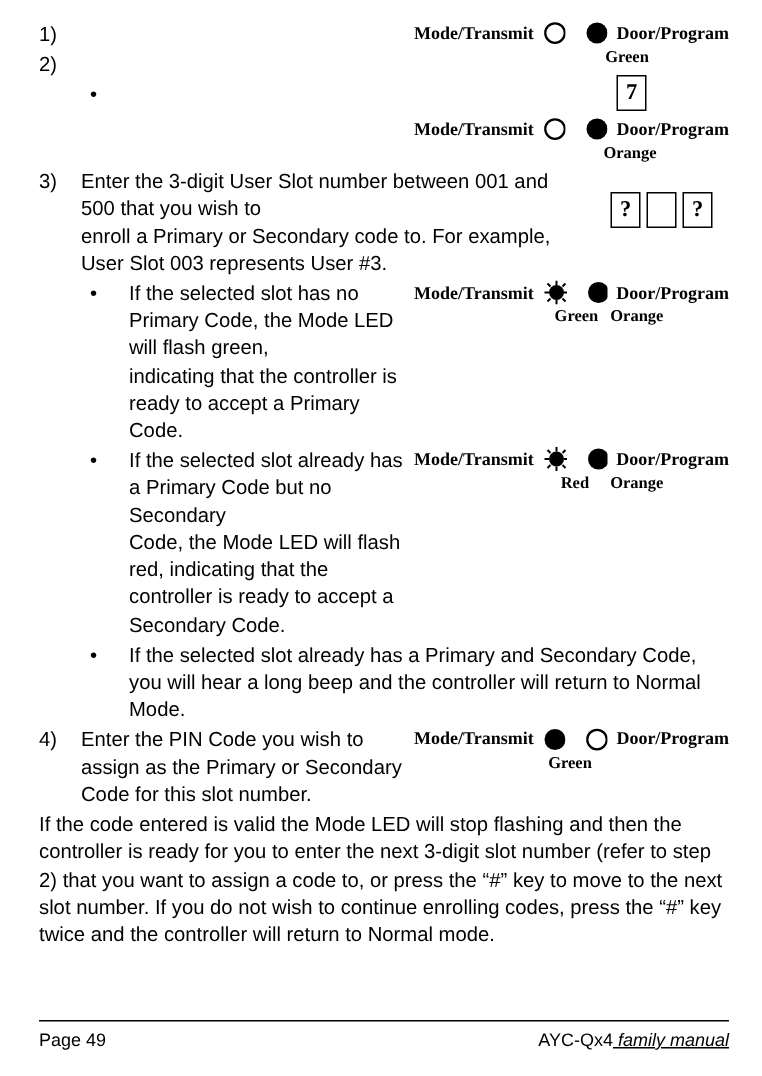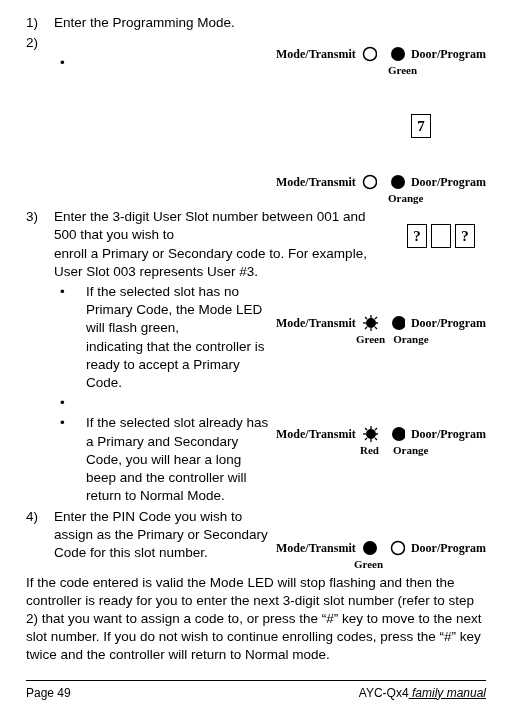--- a/index.html
+++ b/index.html
@@ -47,37 +47,36 @@
     margin-left: 28px;
   }
   .float-box {
     float: right;
     font-family: "Times New Roman", serif;
     font-weight: bold;
     font-size: 12px;
     text-align: center;
     margin-left: 6px;
     margin-bottom: 2px;
-    margin-top: 32px;
   }
   .led-row {
     display: flex;
     align-items: center;
     gap: 4px;
     justify-content: center;
   }
   .led-label-left {
     padding-right: 2px;
   }
   .led-label-right {
     padding-left: 2px;
   }
   .sub-row {
     display: flex;
-    justify-content: flex-start;
+    justify-content: center;
     font-size: 11px;
     margin-top: 1px;
   }
   .digit-box {
     display: inline-flex;
     border: 1.5px solid #000;
     width: 18px;
     height: 22px;
     align-items: center;
     justify-content: center;
@@ -131,21 +130,20 @@
       <span class="led-label-right">Door/Program</span>
     </div>
     <div class="sub-row">
         <span style="width:112px;"></span>
         <span>Green</span>
         <span style="width:38px;"></span>
       </div>
   </div>
   <div class="ol-item">
     <div class="ol-num">1)</div>
-    <div class="ol-body">Enter the Programming Mode.</div>
   </div>
 
   <div class="float-box" style="width:130px; clear:right;">
     <div class="digit-row">
         <span class="digit-box">7</span>
       </div>
   </div>
   <div class="ol-item">
     <div class="ol-num">2)</div>
   </div>
@@ -253,20 +251,25 @@
     <div class="sub-row">
       <span style="width:84px;"></span>
       <span>Red</span>
       <span style="width:14px;"></span>
       <span>Orange</span>
       <span style="width:30px;"></span>
     </div>
   </div>
   <div class="bullet-item indent1">
     <div class="bullet">•</div>
+    <div class="bullet-body">
+      <span>If the selected slot already has a Primary Code but no Secondary</span>
+      <div style="clear:right;"></div>
+      <span>Code, the Mode LED will flash red, indicating that the controller is ready to accept a Secondary Code.</span>
+    </div>
   </div>
 
   <div class="bullet-item indent1">
     <div class="bullet">•</div>
     <div class="bullet-body">If the selected slot already has a Primary and Secondary Code, you will hear a long beep and the controller will return to Normal Mode.</div>
   </div>
 
   <div class="float-box" style="width:210px;">
     <div class="led-row">
       <span class="led-label-left">Mode/Transmit</span>

